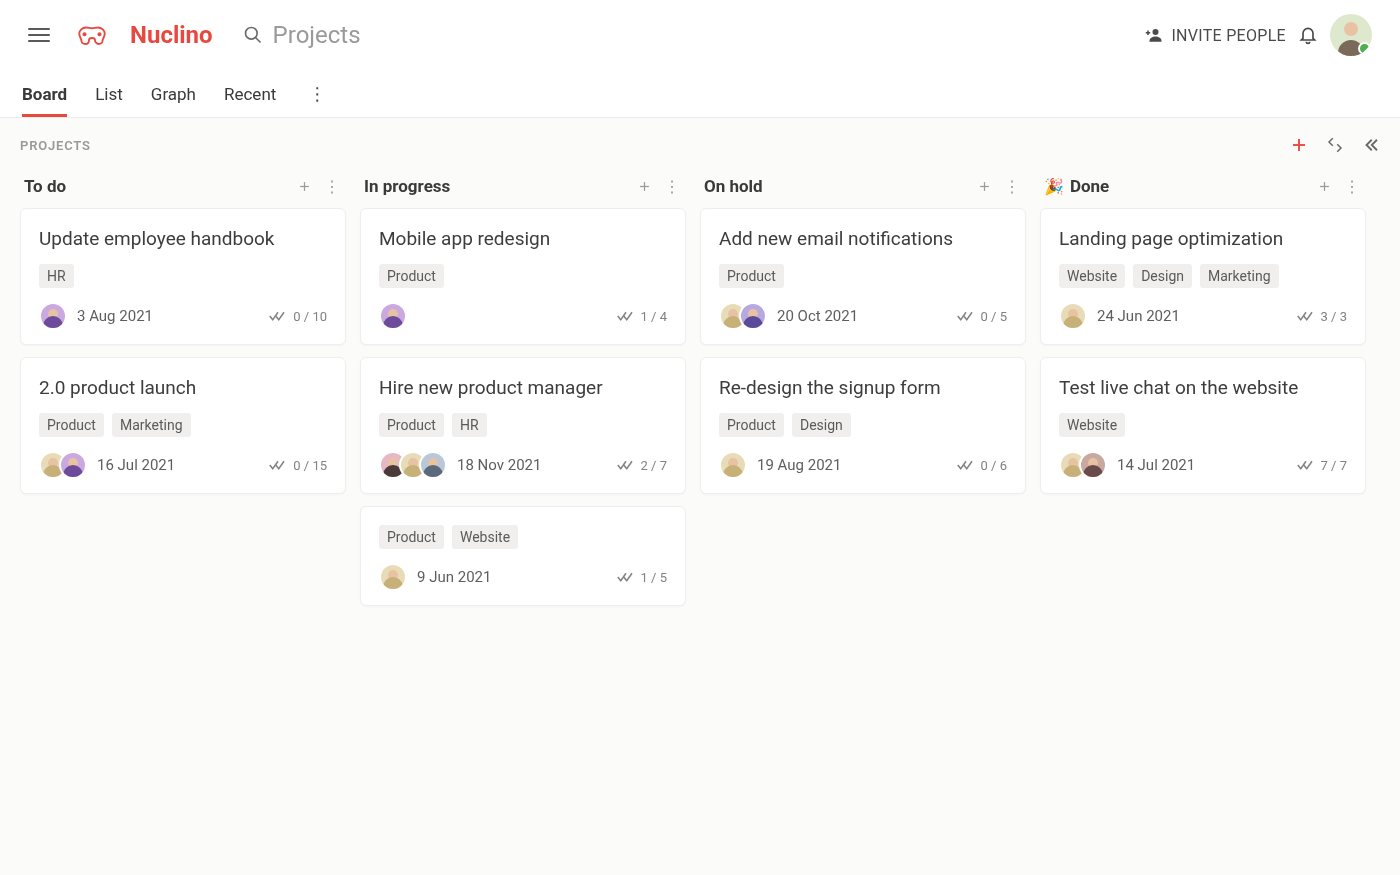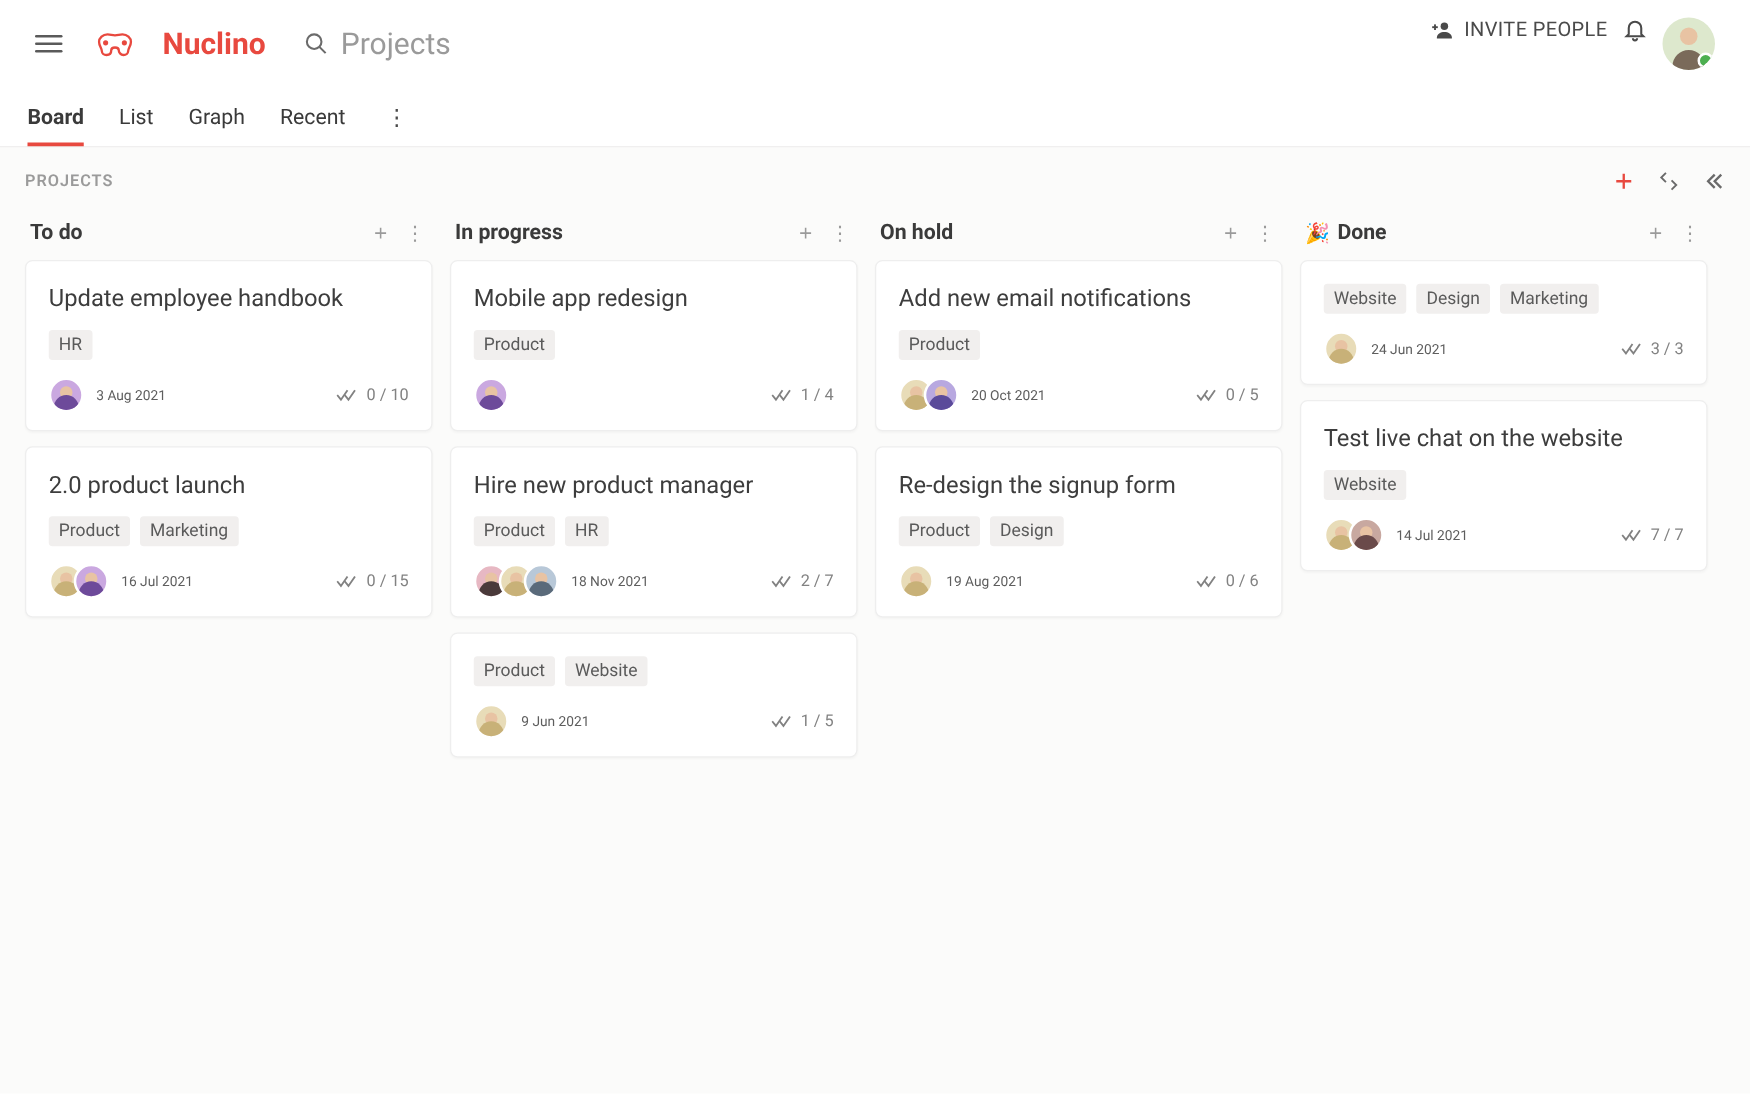--- a/index.html
+++ b/index.html
@@ -34,21 +34,21 @@
   }
   .brand svg { width: 36px; height: 24px; }
   .search-wrap {
     display: flex; align-items: center; gap: 10px;
     color: #9a9a9a;
     font-size: 24px;
     cursor: text;
     flex: 1;
   }
   .search-wrap svg { width: 20px; height: 20px; stroke:#6b6b6b; }
-  .top-right { display:flex; align-items:flex-start; gap: 12px; }
+  .top-right { display:flex; align-items:center; gap: 12px; }
   .invite {
     display:flex; align-items:center; gap:8px;
     color:#4a4a4a; font-size: 16px; letter-spacing: .3px;
     cursor:pointer;
   }
   .invite svg { width:18px; height:18px; }
   .bell { width:20px;height:20px;cursor:pointer;color:#4a4a4a; }
   .avatar {
     width: 42px; height:42px; border-radius:50%;
     background: #dde8cd;
@@ -125,21 +125,21 @@
   .footer-left { display:flex; align-items:center; gap:10px; }
   .avs { display:flex; }
   .av {
     width:28px;height:28px;border-radius:50%;
     display:flex;align-items:flex-end;justify-content:center;overflow:hidden;position:relative;
     border:2px solid #fff; margin-left:-8px;
   }
   .av:first-child{margin-left:0;}
   .av .h{width:10px;height:10px;border-radius:50%;background:#e8c3a3;position:absolute;top:5px;}
   .av .b{width:20px;height:14px;border-radius:10px 10px 0 0;position:absolute;bottom:-2px;}
-  .date { font-size:11px; color:#5e5e5e; }
+  .date { font-size:15px; color:#5e5e5e; }
   .checks { display:flex;align-items:center;gap:6px;color:#828282;font-size:13px; }
   .checks svg{width:18px;height:14px;}
 </style>
 </head>
 <body>
 
 <div class="topbar">
   <div class="hamburger">
     <span></span>
       <span></span>
@@ -466,20 +466,21 @@
               <svg viewBox="0 0 24 24" width="15" height="15" fill="none" stroke="currentColor" stroke-width="2">
                 <line x1="12" y1="5" x2="12" y2="19"></line>
                 <line x1="5" y1="12" x2="19" y2="12"></line>
               </svg>
             </div>
             <div class="ico">⋮</div>
           </div>
         </div>
         <div class="cards">
           <div class="card">
+            <div class="card-title">Landing page optimization</div>
             <div class="tags">
               <span class="tag">Website</span>
               <span class="tag">Design</span>
               <span class="tag">Marketing</span>
             </div>
             <div class="card-footer">
               <div class="footer-left">
                 <div class="avs">
                   <div class="av" style="background: rgb(232, 220, 184);">
                     <div class="h"></div>

